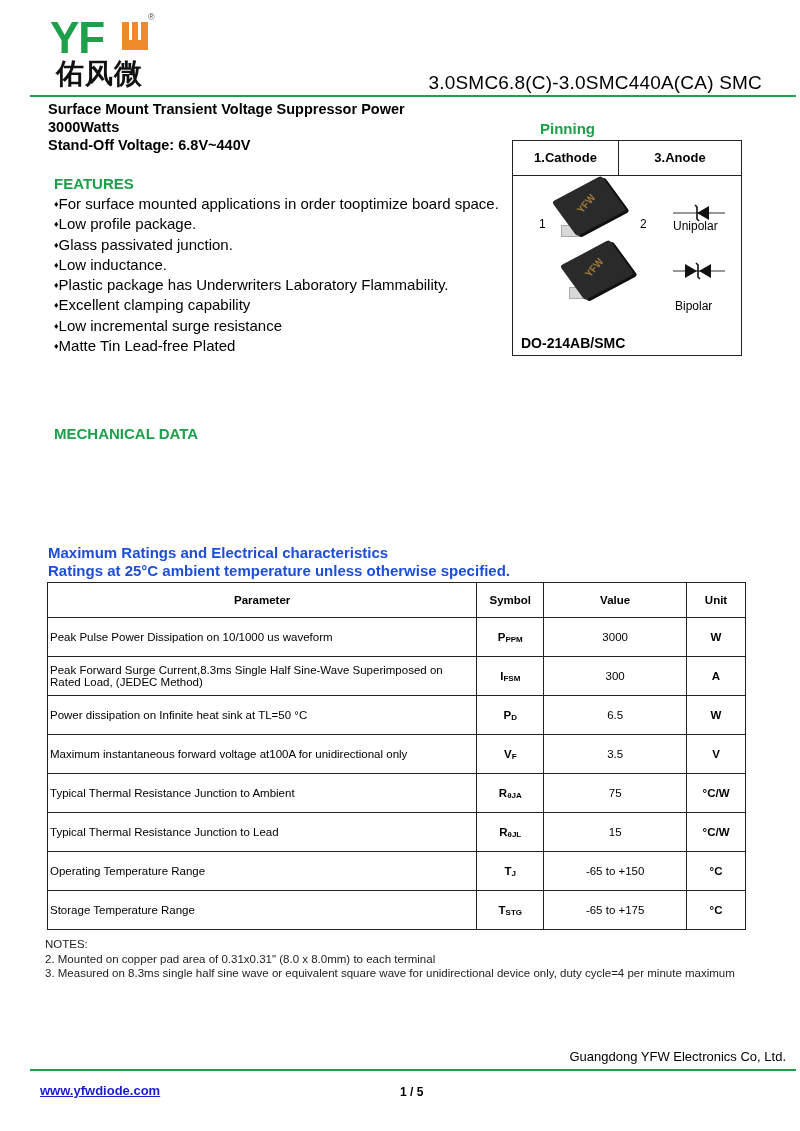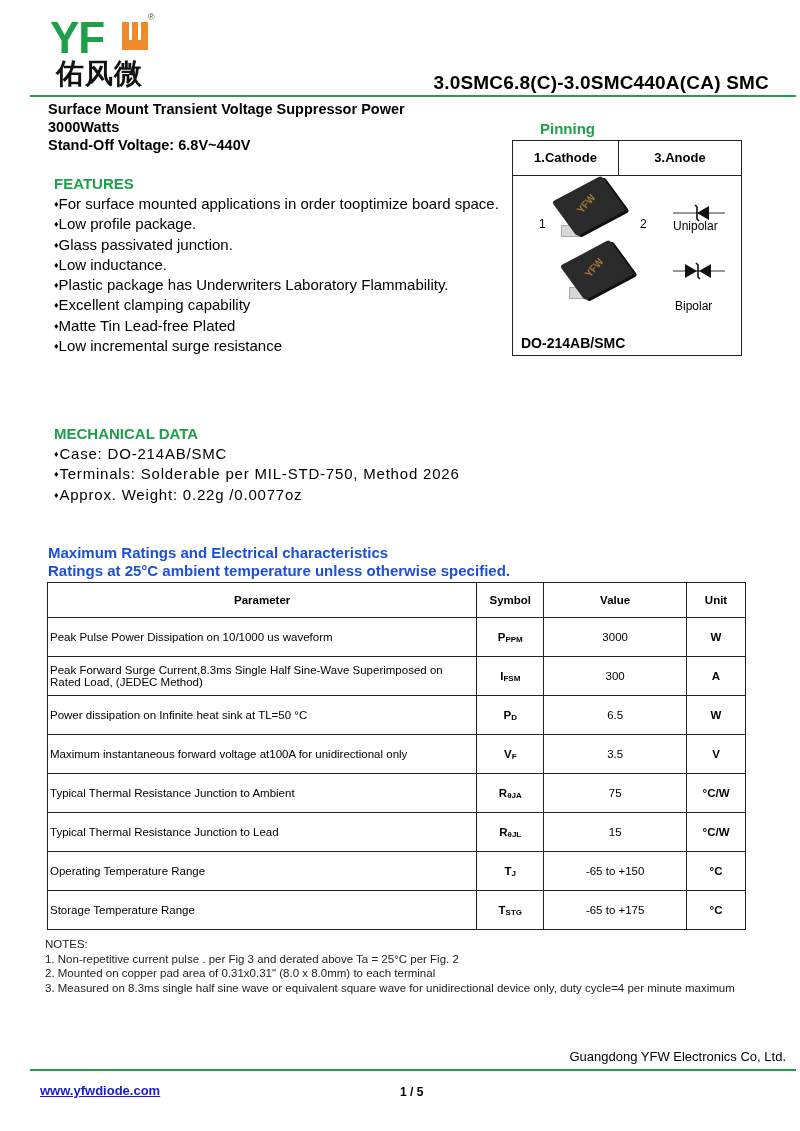--- a/index.html
+++ b/index.html
@@ -6,21 +6,21 @@
   body { width:800px; height:1131px; position:relative; overflow:hidden; font-family:"Liberation Sans", sans-serif; color:#000; }
   .abs { position:absolute; }
   
   .logo { left:50px; top:14px; width:120px; height:80px; }
   .logo-yf { position:absolute; left:0; top:4px; font-family:"Liberation Sans", sans-serif; font-weight:bold; font-size:44px; line-height:40px; color:#1ea04a; letter-spacing:-1px; }
   .logo-u { position:absolute; left:72px; top:8px; width:26px; height:28px; background:#ef8b2c; }
   .logo-u::before { content:""; position:absolute; left:7px; top:0; width:3px; height:18px; background:#fff; }
   .logo-u::after { content:""; position:absolute; left:16px; top:0; width:3px; height:18px; background:#fff; }
   .logo-reg { position:absolute; left:98px; top:-2px; font-size:9px; color:#555; }
   .logo-cn { position:absolute; left:6px; top:44px; font-size:28px; font-weight:bold; line-height:32px; color:#111; font-family:"DejaVu Sans", sans-serif; letter-spacing:1px; }
-  .title { right:31px; top:72px; font-size:19px; font-weight:bold; letter-spacing:0.2px; }
+  .title { right:38px; top:72px; font-size:19px; font-weight:normal; letter-spacing:0.2px; }
   .hr-top { left:30px; top:95px; width:766px; height:2px; background:#1ea04a; }
   .subtitle { left:48px; top:100px; font-size:14.5px; font-weight:bold; line-height:18px; }
   
   .pin-title { left:540px; top:120px; font-size:15px; font-weight:bold; color:#1ea04a; }
   .pin-box { left:512px; top:140px; width:228px; height:214px; border:1.5px solid #222; }
   .pin-head { position:absolute; left:0; top:0; width:228px; height:34px; border-bottom:1.5px solid #222; display:flex; }
   .pin-head div { flex:1; text-align:center; font-size:13px; font-weight:bold; line-height:34px; }
   .pin-head div:first-child { border-right:1.5px solid #222; flex:0 0 105px; }
   .pkg { position:absolute; width:56px; height:42px; background:#2a2a2a; border-radius:3px; transform:rotate(-28deg) skewX(8deg); box-shadow:2px 3px 0 #111; }
   .pkg span { position:absolute; left:16px; top:12px; font-size:10px; font-weight:bold; color:#a07a3a; transform:rotate(-20deg); }
@@ -106,32 +106,27 @@
 
 <div class="abs feat">
   <div class="sec-title">FEATURES</div>
   <ul>
     <li><span class="bul">♦</span><span>For surface mounted applications in order tooptimize board space.</span></li>
     <li><span class="bul">♦</span><span>Low profile package.</span></li>
     <li><span class="bul">♦</span><span>Glass passivated junction.</span></li>
     <li><span class="bul">♦</span><span>Low inductance.</span></li>
     <li><span class="bul">♦</span><span>Plastic package has Underwriters Laboratory Flammability.</span></li>
     <li><span class="bul">♦</span><span>Excellent clamping capability</span></li>
+    <li><span class="bul">♦</span><span>Low incremental surge resistance</span></li>
     <li><span class="bul">♦</span><span>Matte Tin Lead-free Plated</span></li>
-    <li><span class="bul">♦</span><span>Low incremental surge resistance</span></li>
   </ul>
 </div>
 
 <div class="abs feat mech">
   <div class="sec-title">MECHANICAL DATA</div>
-  <ul>
-    <li><span class="bul">♦</span><span>Case: DO-214AB/SMC</span></li>
-    <li><span class="bul">♦</span><span>Terminals: Solderable per MIL-STD-750, Method 2026</span></li>
-    <li><span class="bul">♦</span><span>Approx. Weight: 0.22g /0.0077oz</span></li>
-  </ul>
 </div>
 
 <div class="abs rat-title">
   <div>Maximum Ratings and Electrical characteristics</div>
   <div>Ratings at 25°C ambient temperature unless otherwise specified.</div>
 </div>
 
 <table class="rt">
   <colgroup>
       <col style="width:430px">
@@ -194,21 +189,20 @@
         <td>Storage Temperature Range</td>
         <td class="c b sym"><span>T</span><sub>STG</sub></td>
         <td class="c">-65 to +175</td>
         <td class="c b">°C</td>
       </tr>
     </tbody>
 </table>
 
 <div class="abs notes">
   <div>NOTES:</div>
-  <div>1. Non-repetitive current pulse . per Fig 3 and derated above Ta = 25°C per Fig. 2</div>
   <div>2. Mounted on copper pad area of 0.31x0.31" (8.0 x 8.0mm) to each terminal</div>
   <div>3. Measured on 8.3ms single half sine wave or equivalent square wave for unidirectional device only, duty cycle=4 per minute maximum</div>
 </div>
 
 <div class="abs hr-bot"></div>
 <a class="abs footer-link">www.yfwdiode.com</a>
 <div class="abs footer-page">1 / 5</div>
 <div class="abs footer-co">Guangdong YFW Electronics Co, Ltd.</div>
 
 </body></html>

